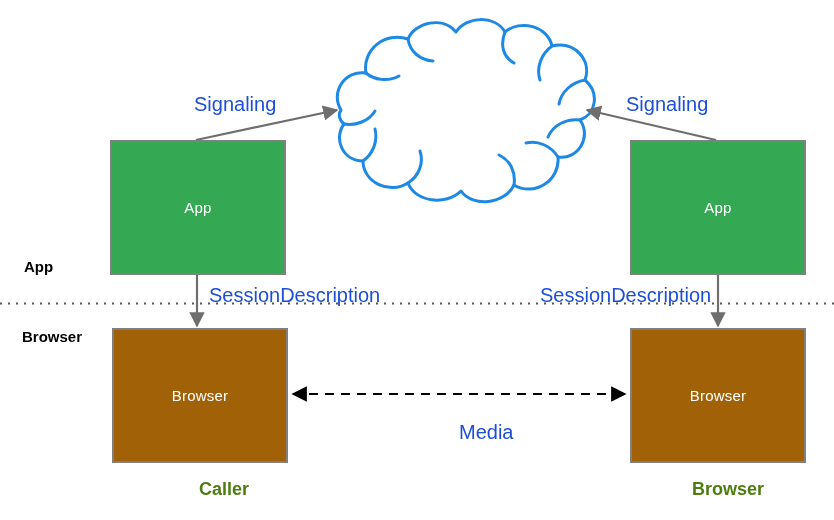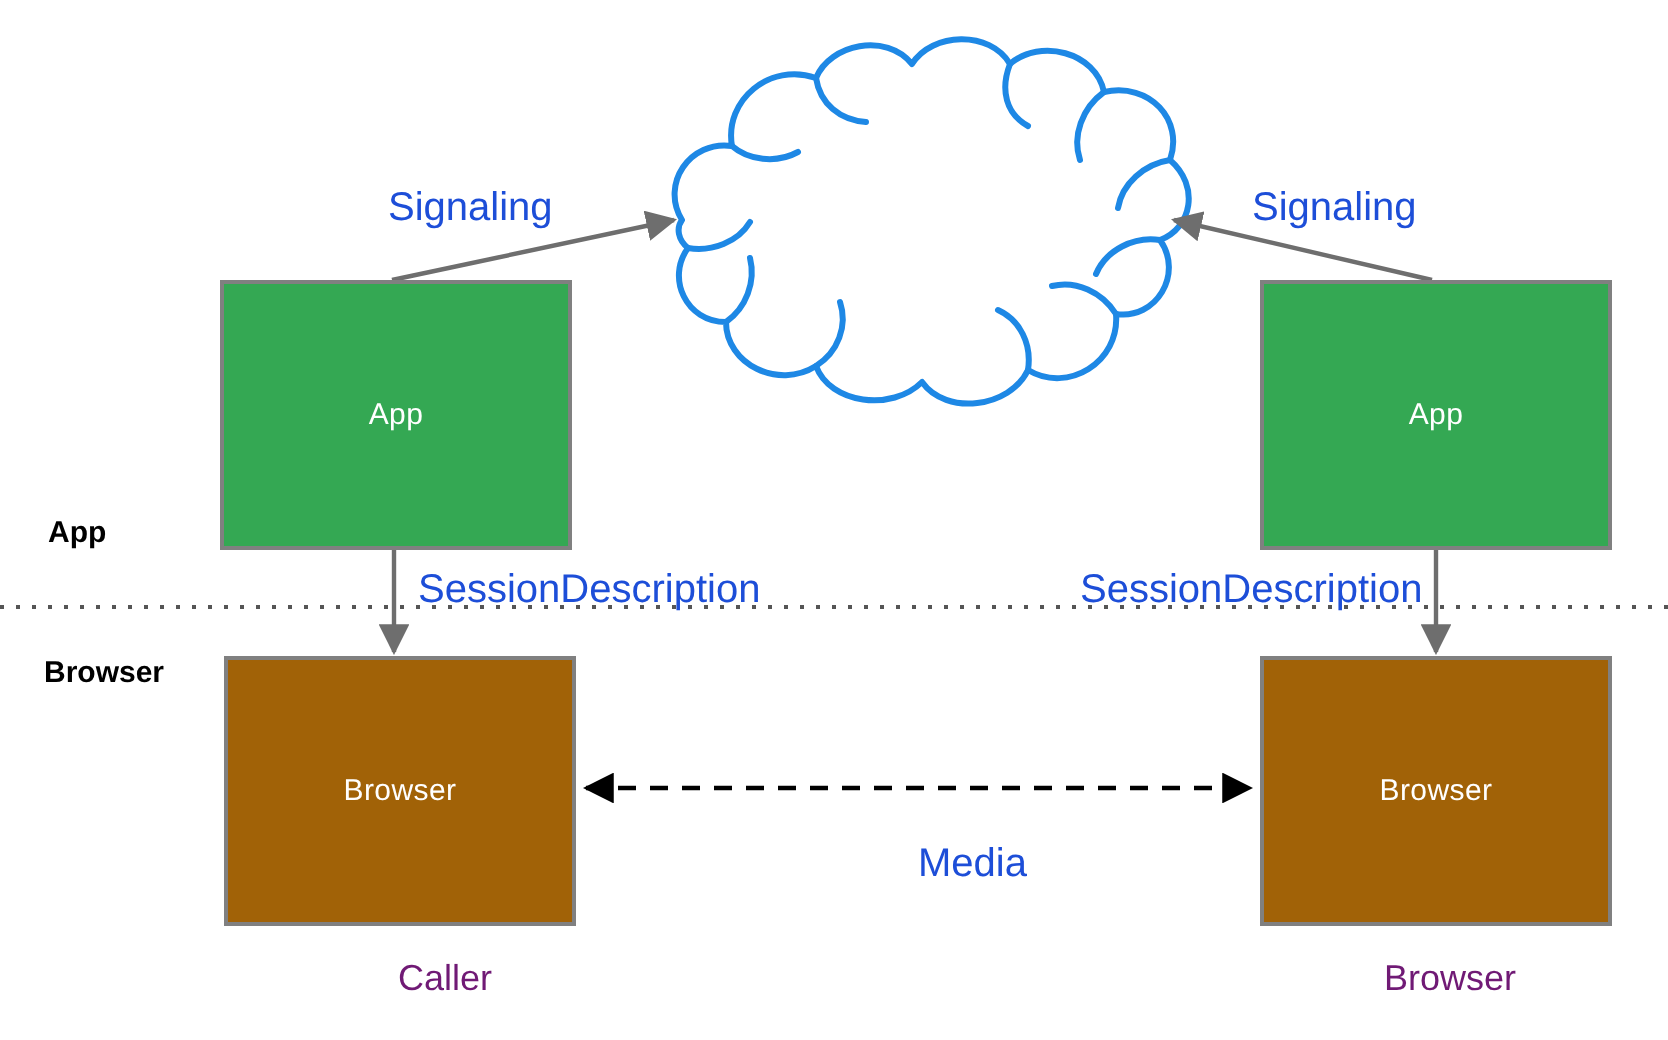--- a/index.html
+++ b/index.html
@@ -64,23 +64,23 @@
     position: absolute;
     font-family: "Liberation Sans", sans-serif;
     font-weight: bold;
     font-size: 15px;
     color: #000000;
     white-space: nowrap;
   }
   .endpoint-label {
     position: absolute;
     font-family: "Liberation Sans", sans-serif;
-    font-weight: normal;
+    font-weight: bold;
     font-size: 18px;
-    color: #701a75;
+    color: #4d7c0f;
     white-space: nowrap;
   }
 
   .lbl-signaling-left    { left: 194px; top: 93px; }
   .lbl-signaling-right   { left: 626px; top: 93px; }
   .lbl-sessdesc-left     { left: 209px; top: 284px; }
   .lbl-sessdesc-right    { left: 540px; top: 284px; }
   .lbl-media             { left: 432px; top: 421px; margin-left: 27px; }
 
   .lbl-app-lane    { left: 24px; top: 258px; }

